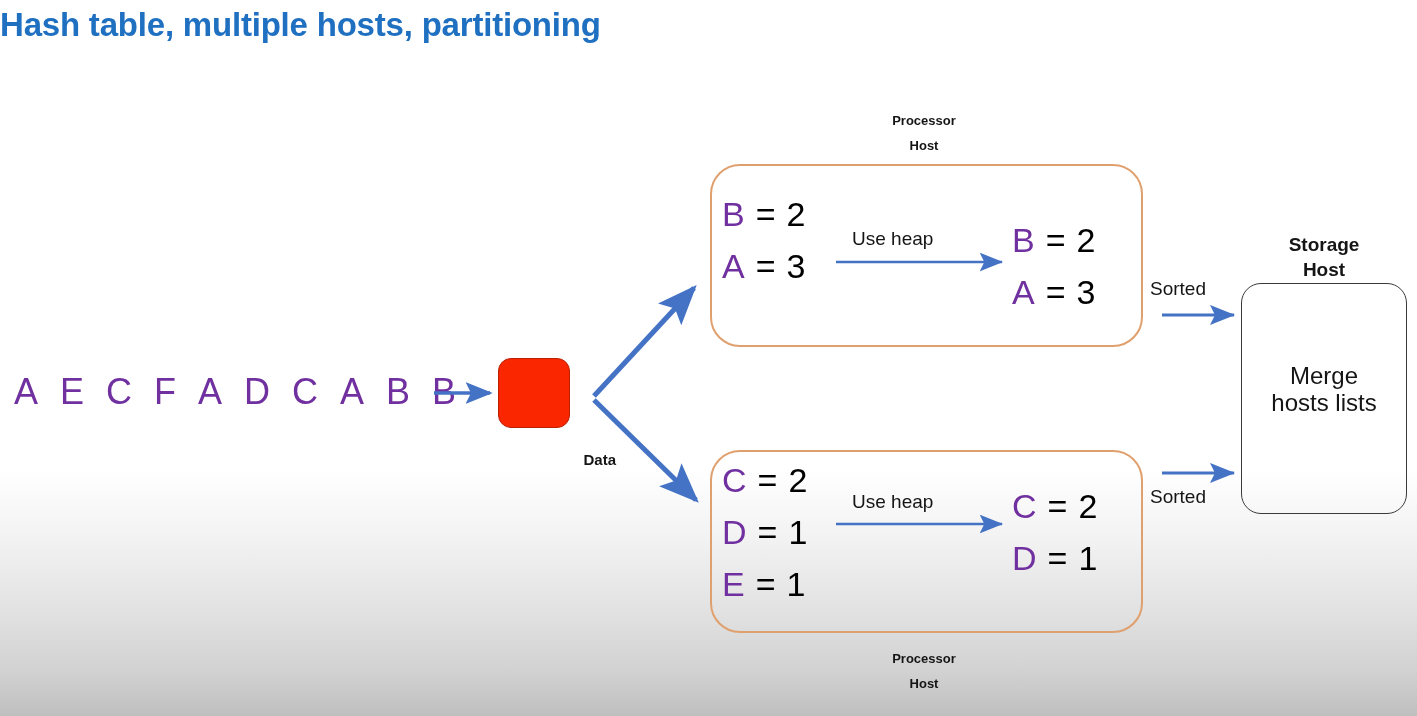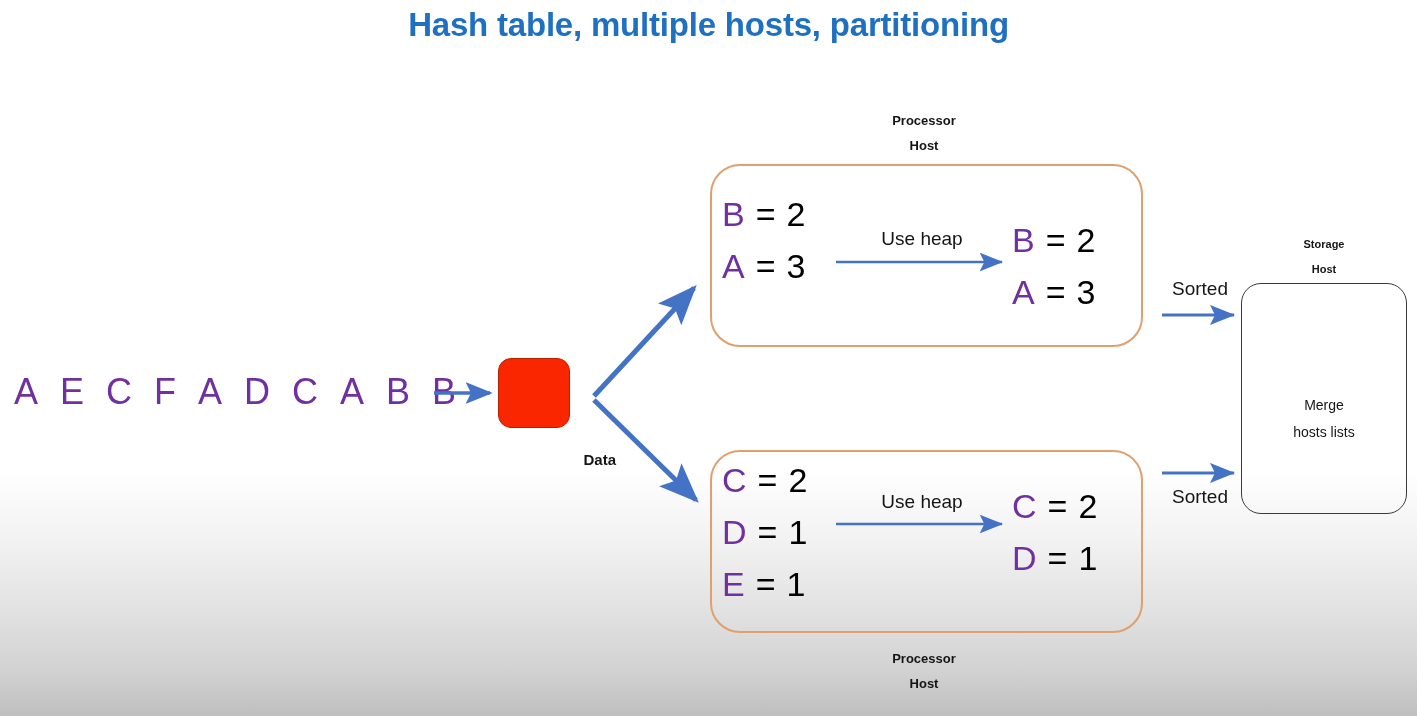--- a/index.html
+++ b/index.html
@@ -22,21 +22,21 @@
         #d2d2d2 670px, #bfbfbf 716px);
     overflow: hidden;
   }
 
   
   .title {
     position: absolute;
     left: 0;
     top: 6px;
     width: 1417px;
-    text-align: center;
+    text-align: left;
     font-size: 33px;
     font-weight: bold;
     color: #1f70c1;
     letter-spacing: -0.2px;
   }
 
   
   .stream {
     position: absolute;
     left: 14px;
@@ -123,42 +123,42 @@
     border: 1.6px solid #3a3a3a;
     border-radius: 20px;
     box-sizing: border-box;
   }
   .storage-label {
     position: absolute;
     left: 1244px;
     top: 232px;
     width: 160px;
     text-align: center;
-    font-size: 11px;
+    font-size: 19px;
     font-weight: bold;
     color: #151515;
     line-height: 25px;
   }
   .storage-text {
     position: absolute;
     left: 1244px;
-    top: 392px;
+    top: 362px;
     width: 160px;
     text-align: center;
-    font-size: 14px;
+    font-size: 24px;
     color: #151515;
     line-height: 27px;
   }
 
   
   .arrow-label {
     position: absolute;
     font-size: 19px;
     color: #151515;
-    text-align: center;
+    text-align: left;
     white-space: nowrap;
   }
   #use-heap-top    { left: 852px; top: 228px; width: 140px; }
   #use-heap-bottom { left: 852px; top: 491px; width: 140px; }
   #sorted-top      { left: 1150px; top: 278px; width: 100px; }
   #sorted-bottom   { left: 1150px; top: 486px; width: 100px; }
 
   
   #arrows {
     position: absolute;

